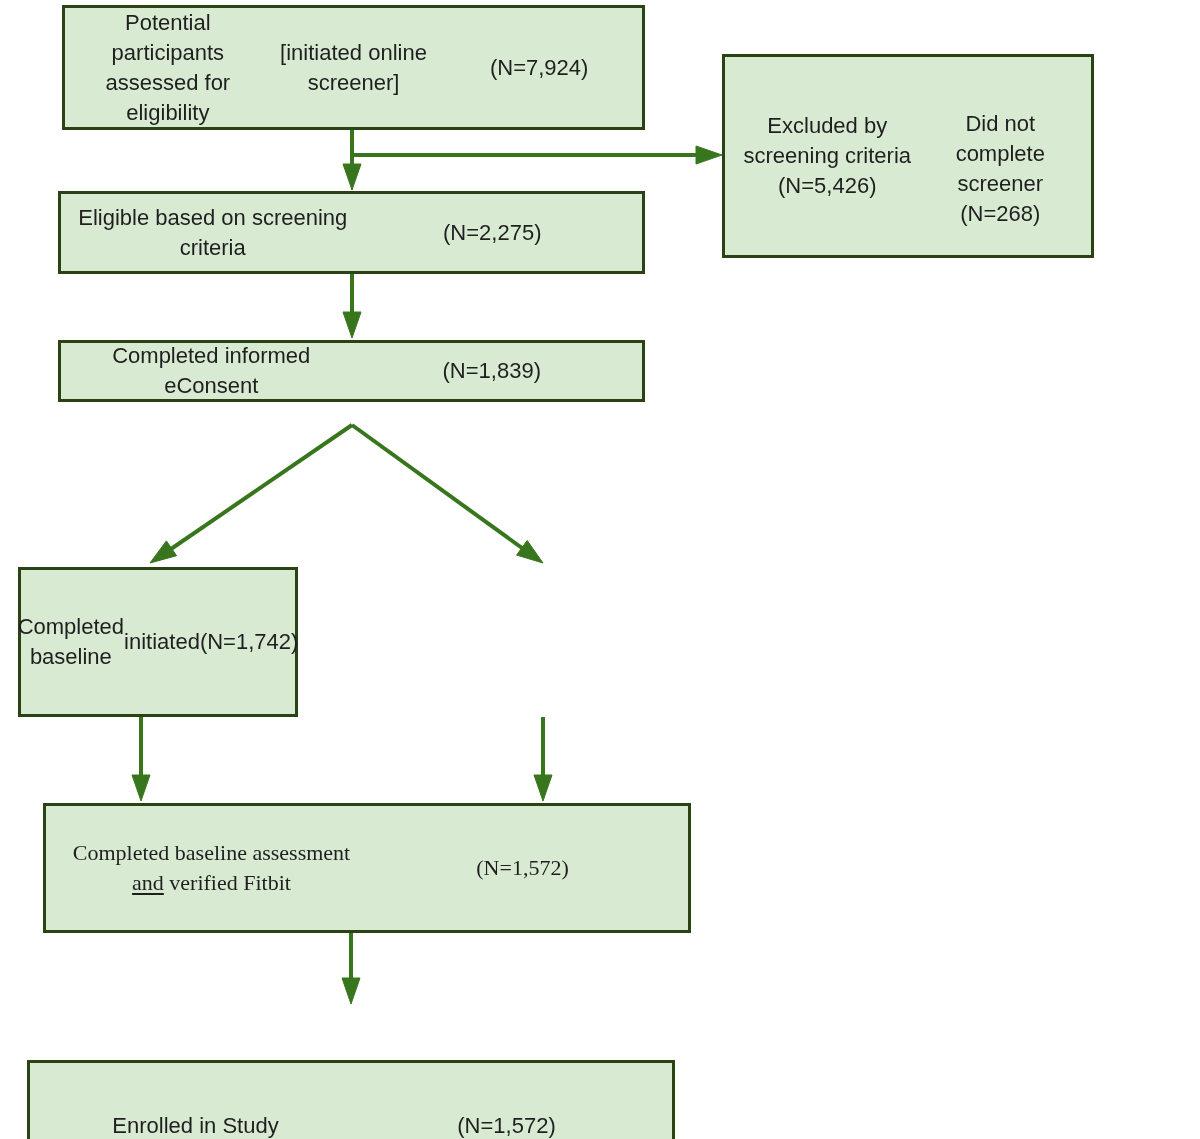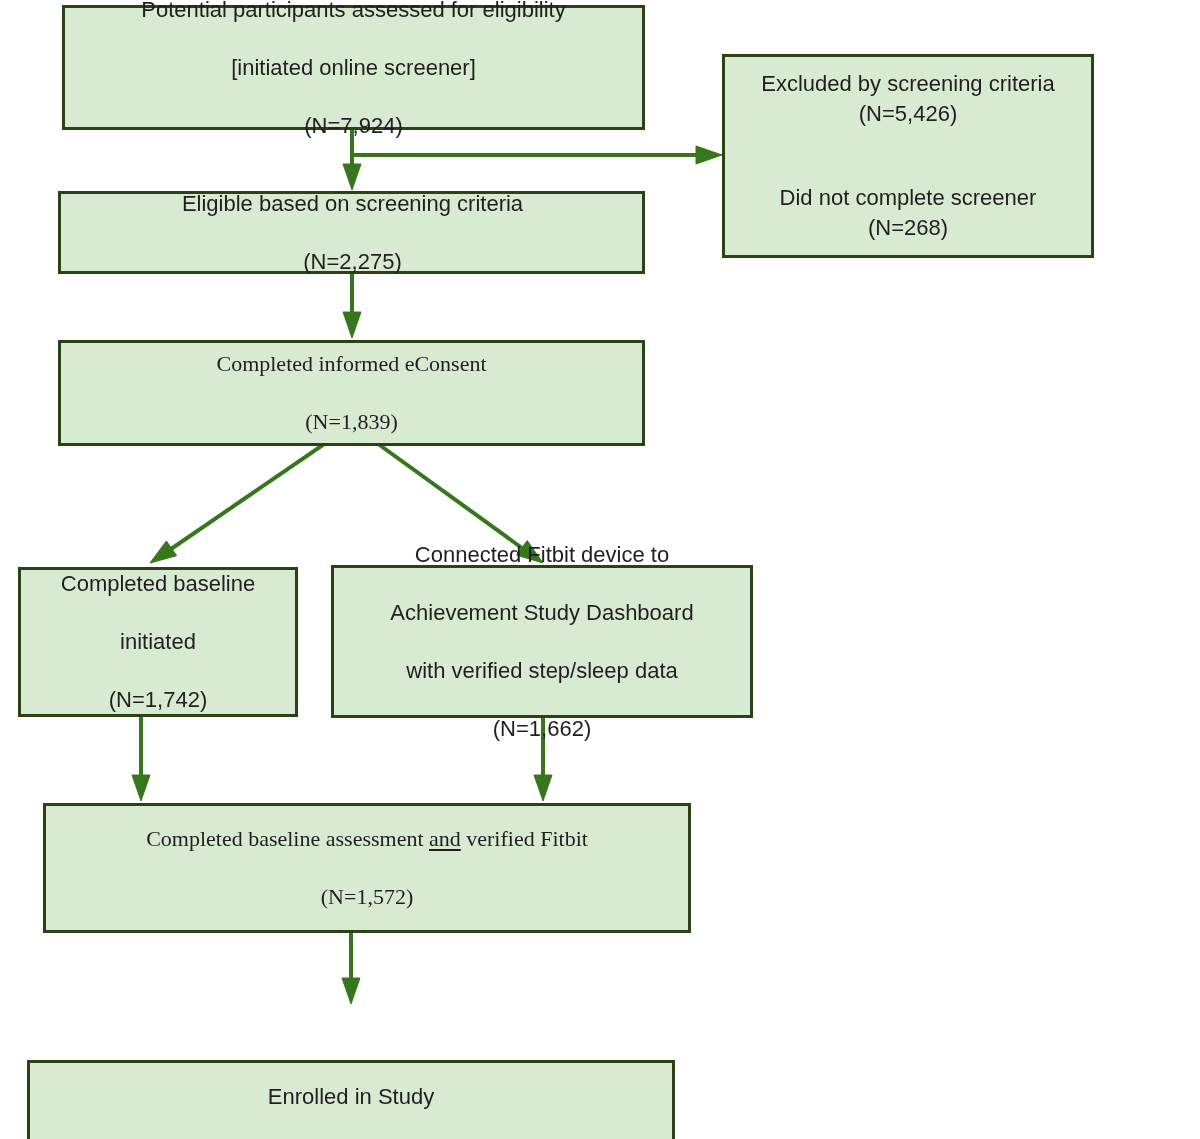--- a/index.html
+++ b/index.html
@@ -17,47 +17,45 @@
     font-family: "Liberation Sans", sans-serif;
     color: var(--text);
     overflow: hidden;
   }
   .flow-box {
     position: absolute;
     box-sizing: border-box;
     background: var(--box-fill);
     border: 3px solid var(--box-border);
     display: flex;
-    flex-direction: column;
     align-items: center;
     justify-content: center;
     text-align: center;
     font-size: 22px;
     line-height: 30px;
     padding: 4px 10px;
     z-index: 2;
-    gap: 28px;
   }
   .flow-box .line { width: 100%; }
   .para + .para { margin-top: 26px; }
   .u { text-decoration: underline; text-underline-offset: 3px; }
   #arrow-layer {
     position: absolute;
     left: 0; top: 0;
     width: 1200px; height: 1139px;
     z-index: 1;
   }
   #arrow-layer line { stroke: var(--arrow); stroke-width: 4; }
   #arrow-layer polygon { fill: var(--arrow); stroke: var(--arrow); stroke-width: 1; }
 
   
   #box-assessed { left: 62px;  top: 5px;    width: 583px; height: 125px; }
   #box-excluded { left: 722px; top: 54px;   width: 372px; height: 204px; }
   #box-eligible { left: 58px;  top: 191px;  width: 587px; height: 83px; padding-left: 12px;  }
-  #box-consent  { left: 58px;  top: 340px;  width: 587px; height: 106px; font-family: Liberation Serif, serif;  }
+  #box-consent  { left: 58px;  top: 340px;  width: 587px; height: 62px;  }
   #box-baseline { left: 3px;   top: 567px;  width: 280px; height: 150px; margin-left: 15px; }
   #box-fitbit   { left: 331px; top: 565px;  width: 422px; height: 153px; }
   #box-merged   { left: 43px;  top: 803px;  width: 648px; height: 130px; font-family: Liberation Serif, serif; }
   #box-enrolled { left: 27px;  top: 1060px; width: 648px; height: 131px; }
 </style>
 </head>
 <body>
 
 <div id="canvas">
 
@@ -123,26 +121,20 @@
     <div class="line">Completed informed eConsent</div>
     <div class="line">(N=1,839)</div>
   </div>
 
   <div id="box-baseline" class="flow-box">
     <div class="line">Completed baseline</div>
     <div class="line">initiated</div>
     <div class="line">(N=1,742)</div>
   </div>
 
-  <div id="box-fitbit" class="flow-box">
-    <div class="line">Connected Fitbit device to</div>
-    <div class="line">Achievement Study Dashboard</div>
-    <div class="line">with verified step/sleep data</div>
-    <div class="line">(N=1,662)</div>
-  </div>
 
   <div id="box-merged" class="flow-box">
     <div class="line"><span>Completed baseline assessment </span><span class="u">and</span><span> verified Fitbit</span></div>
     <div class="line">(N=1,572)</div>
   </div>
 
   <div id="box-enrolled" class="flow-box">
     <div class="line">Enrolled in Study</div>
     <div class="line">(N=1,572)</div>
   </div>

